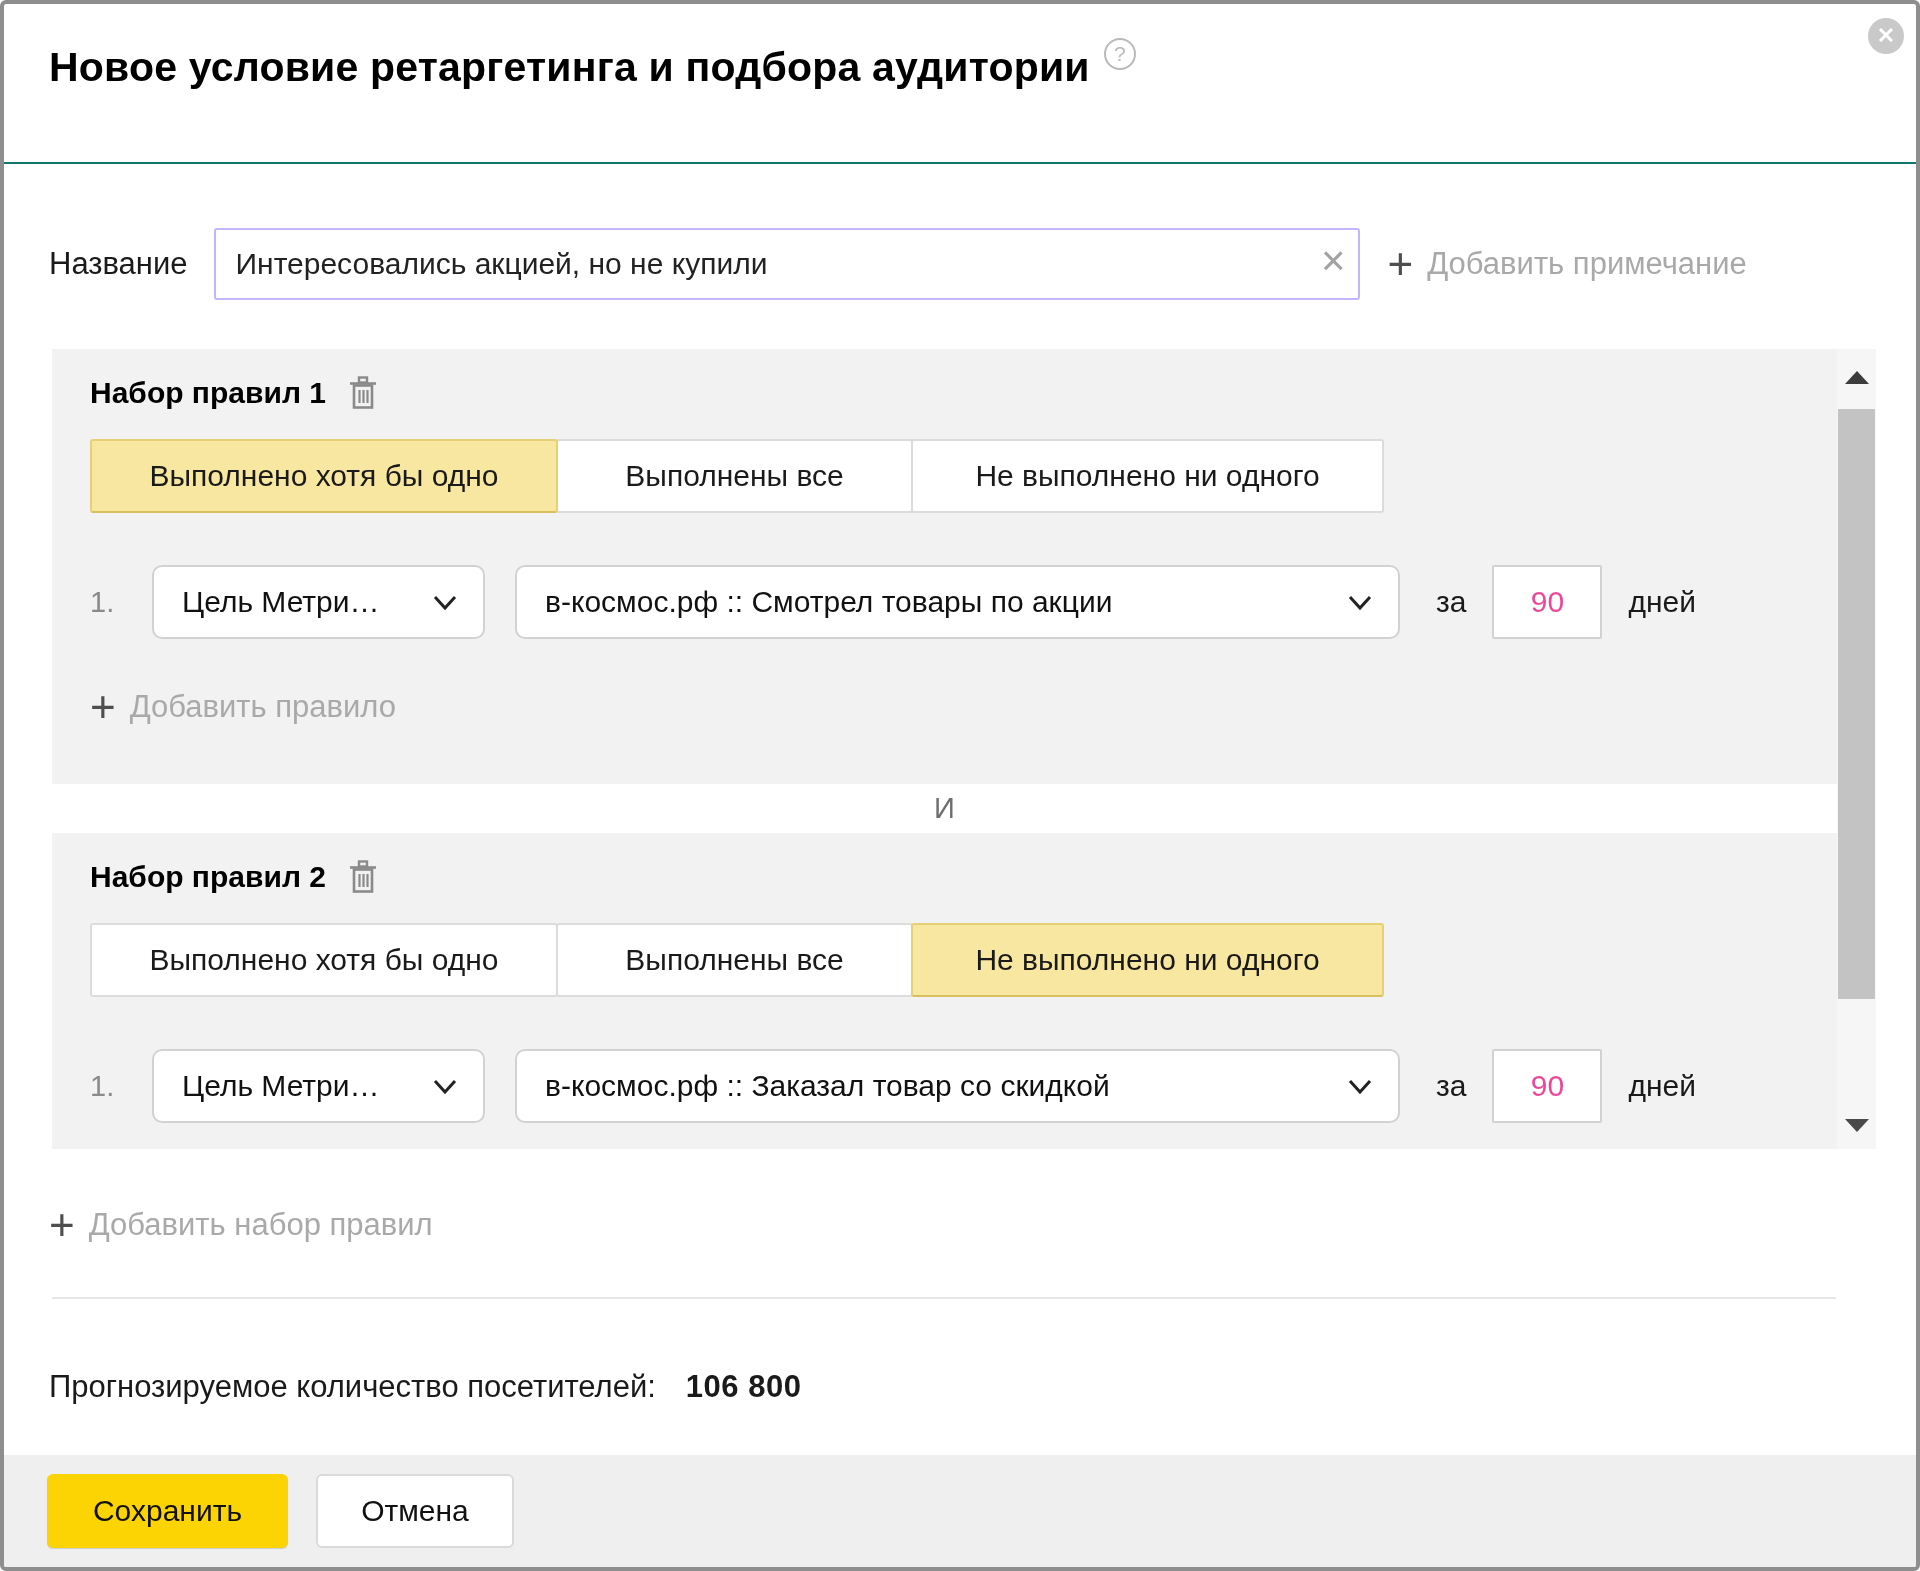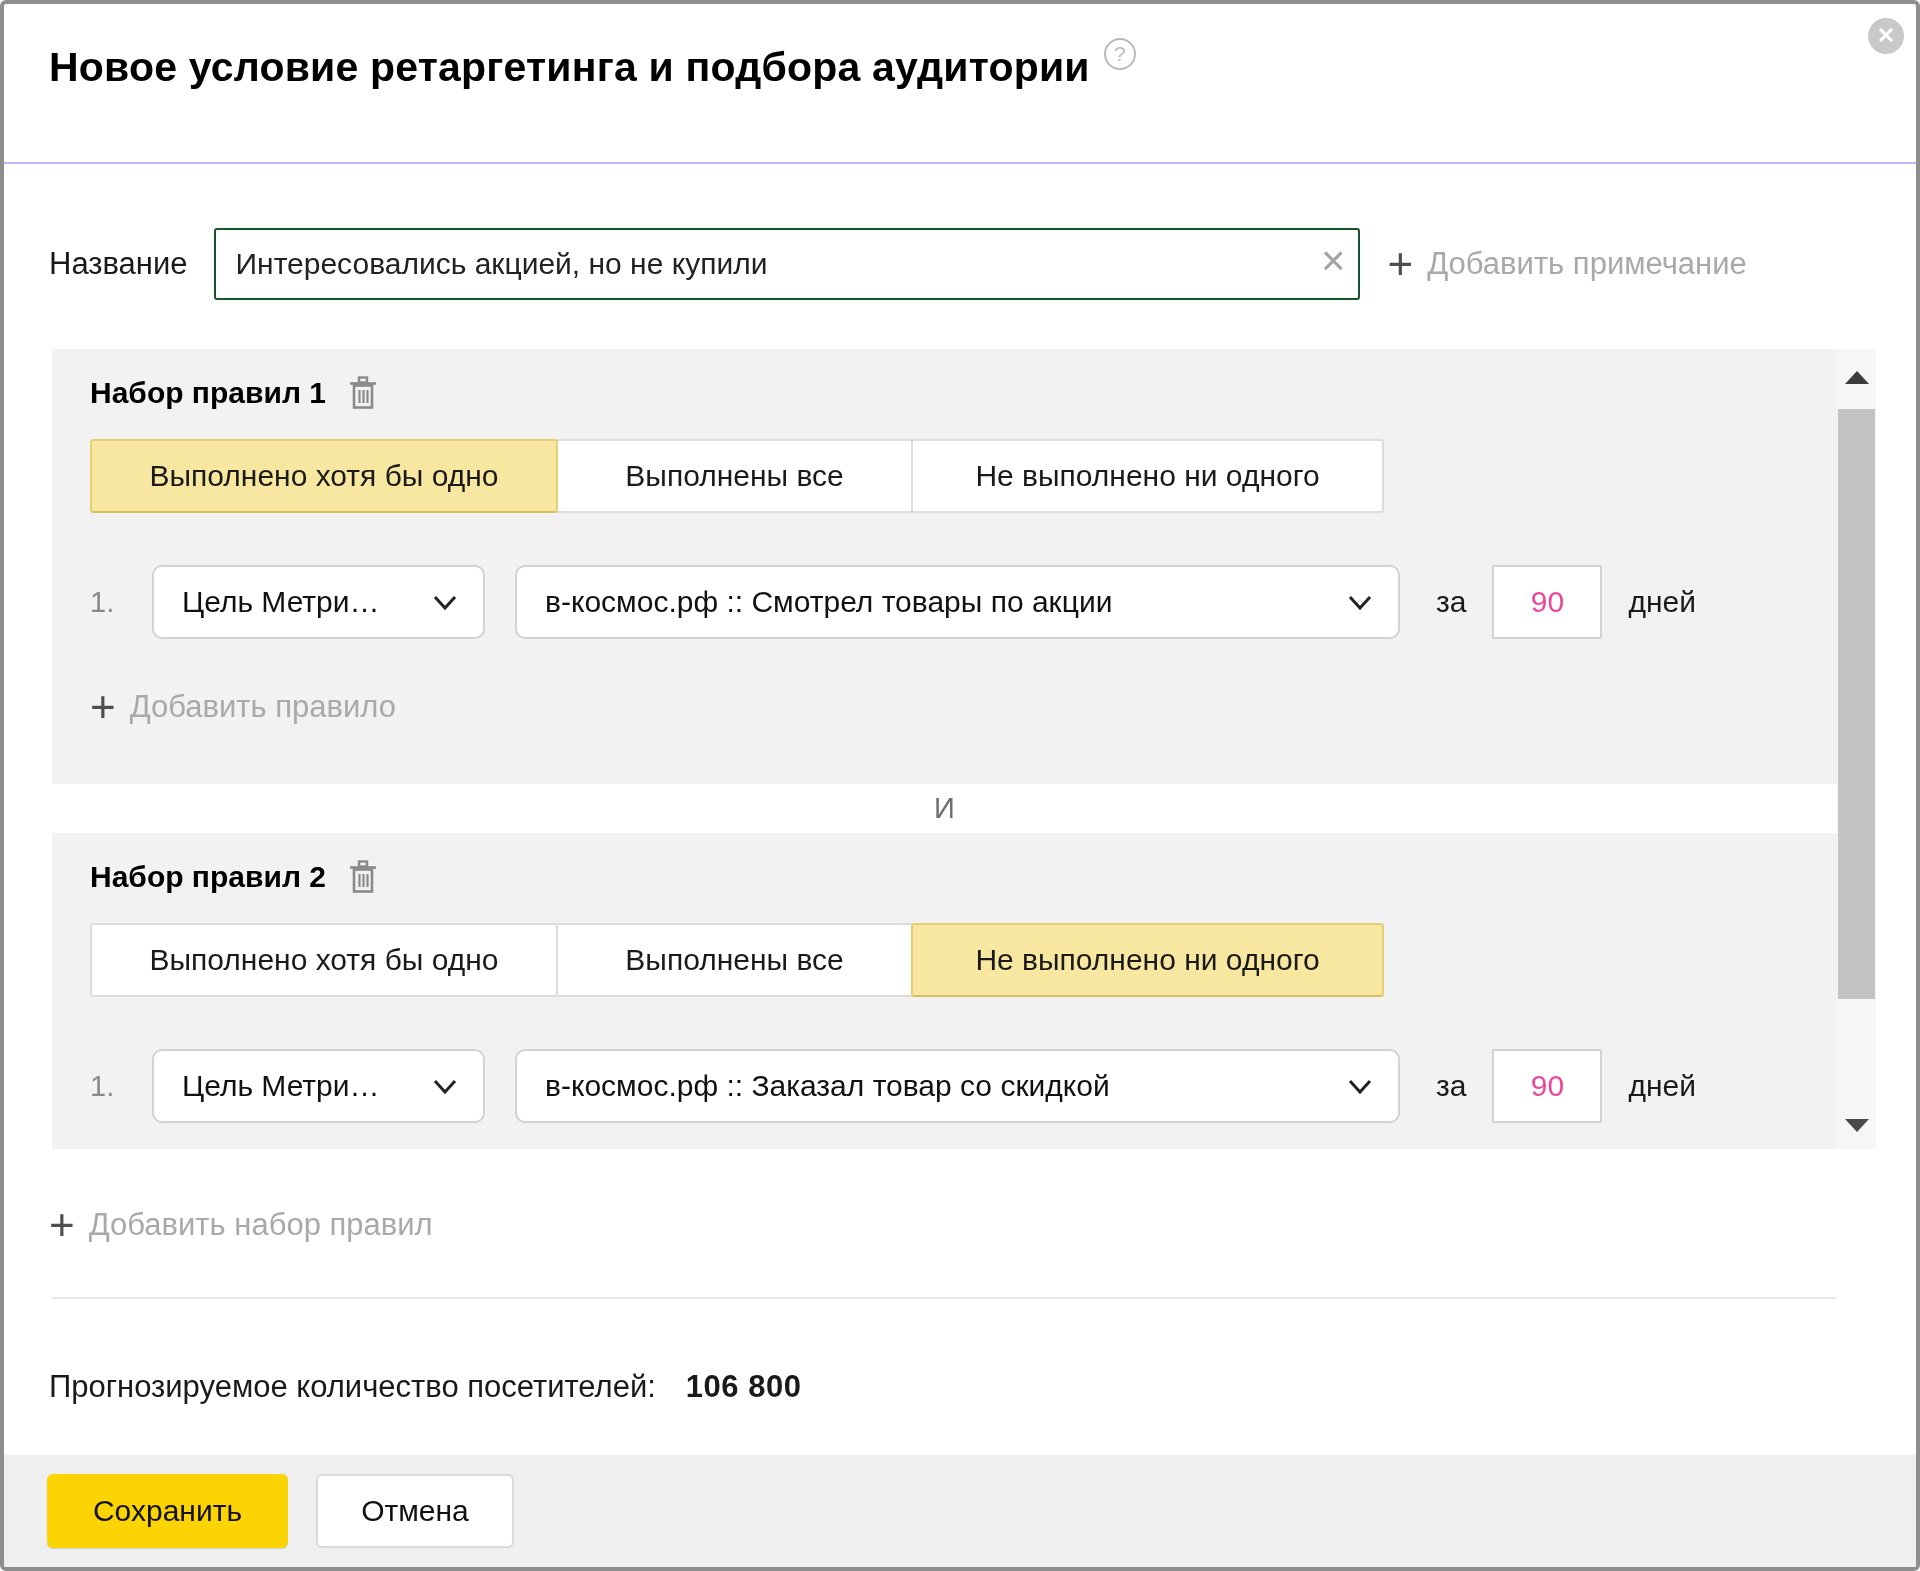--- a/index.html
+++ b/index.html
@@ -6,39 +6,39 @@
   html,body { background:#fff; }
   body { font-family: "Liberation Sans", sans-serif; color:#000; }
 
   .dialog{
     position:relative; width:1920px; height:1571px;
     background:#fff; border:4px solid #8e8e8e; border-radius:6px;
     overflow:hidden;
   }
 
   
-  .header{ height:160px; border-bottom:2px solid #c4b5fd; padding:40px 0 0 45px; }
+  .header{ height:160px; border-bottom:2px solid #0f766e; padding:40px 0 0 45px; }
   .title{ font-size:41px; font-weight:bold; letter-spacing:.2px; display:inline; }
   .help-icon{
     display:inline-block; width:32px; height:32px; border:2px solid #b9b9b9; border-radius:50%;
     color:#b9b9b9; font-size:21px; line-height:28px; text-align:center;
     vertical-align:top; margin:-6px 0 0 14px; cursor:pointer;
   }
   .close-btn{
     position:absolute; top:14px; right:12px; width:36px; height:36px; border:none;
     border-radius:50%; background:#c9c9c9; color:#fff; font-size:22px; font-weight:bold;
     line-height:36px; text-align:center; cursor:pointer; padding:0;
   }
 
   
   .name-row{ display:flex; align-items:center; margin:64px 0 0 45px; height:72px; }
   .name-label{ font-size:31px; color:#1a1a1a; margin-right:26px; }
   .input-wrap{ position:relative; width:1146px; height:72px; }
   .input-wrap input{
-    width:100%; height:100%; border:2px solid #14532d; border-radius:3px;
+    width:100%; height:100%; border:2px solid #c4b5fd; border-radius:3px;
     font-family:inherit; font-size:30px; color:#222; padding:0 70px 0 20px; outline:none;
   }
   .clear-x{
     position:absolute; right:14px; top:10px; font-size:42px; font-weight:200; color:#a2a2a2;
     cursor:pointer; line-height:46px;
   }
   .add-link{ display:flex; align-items:center; cursor:pointer; }
   .add-link .plus{ color:#4e4e4e; font-size:44px; font-weight:300; margin-right:14px; line-height:40px; }
   .add-link .link-text{ font-size:31px; color:#a9a9a9; }
   .add-note{ margin-left:28px; }

